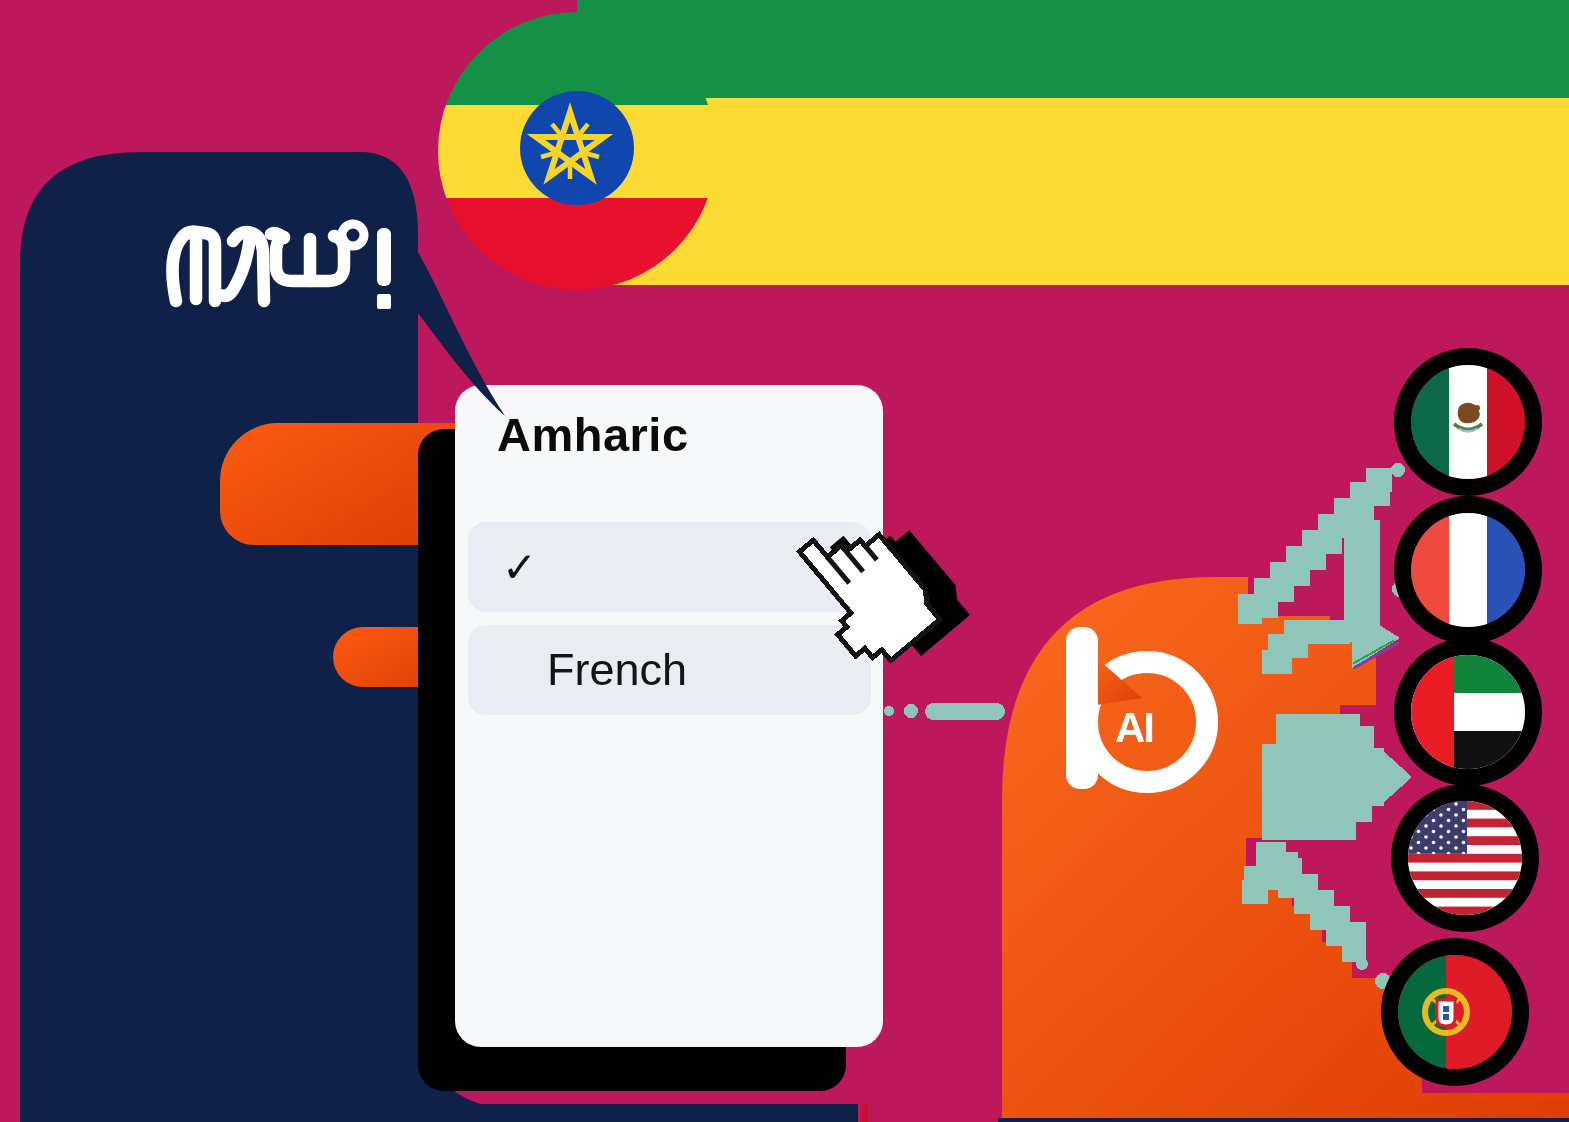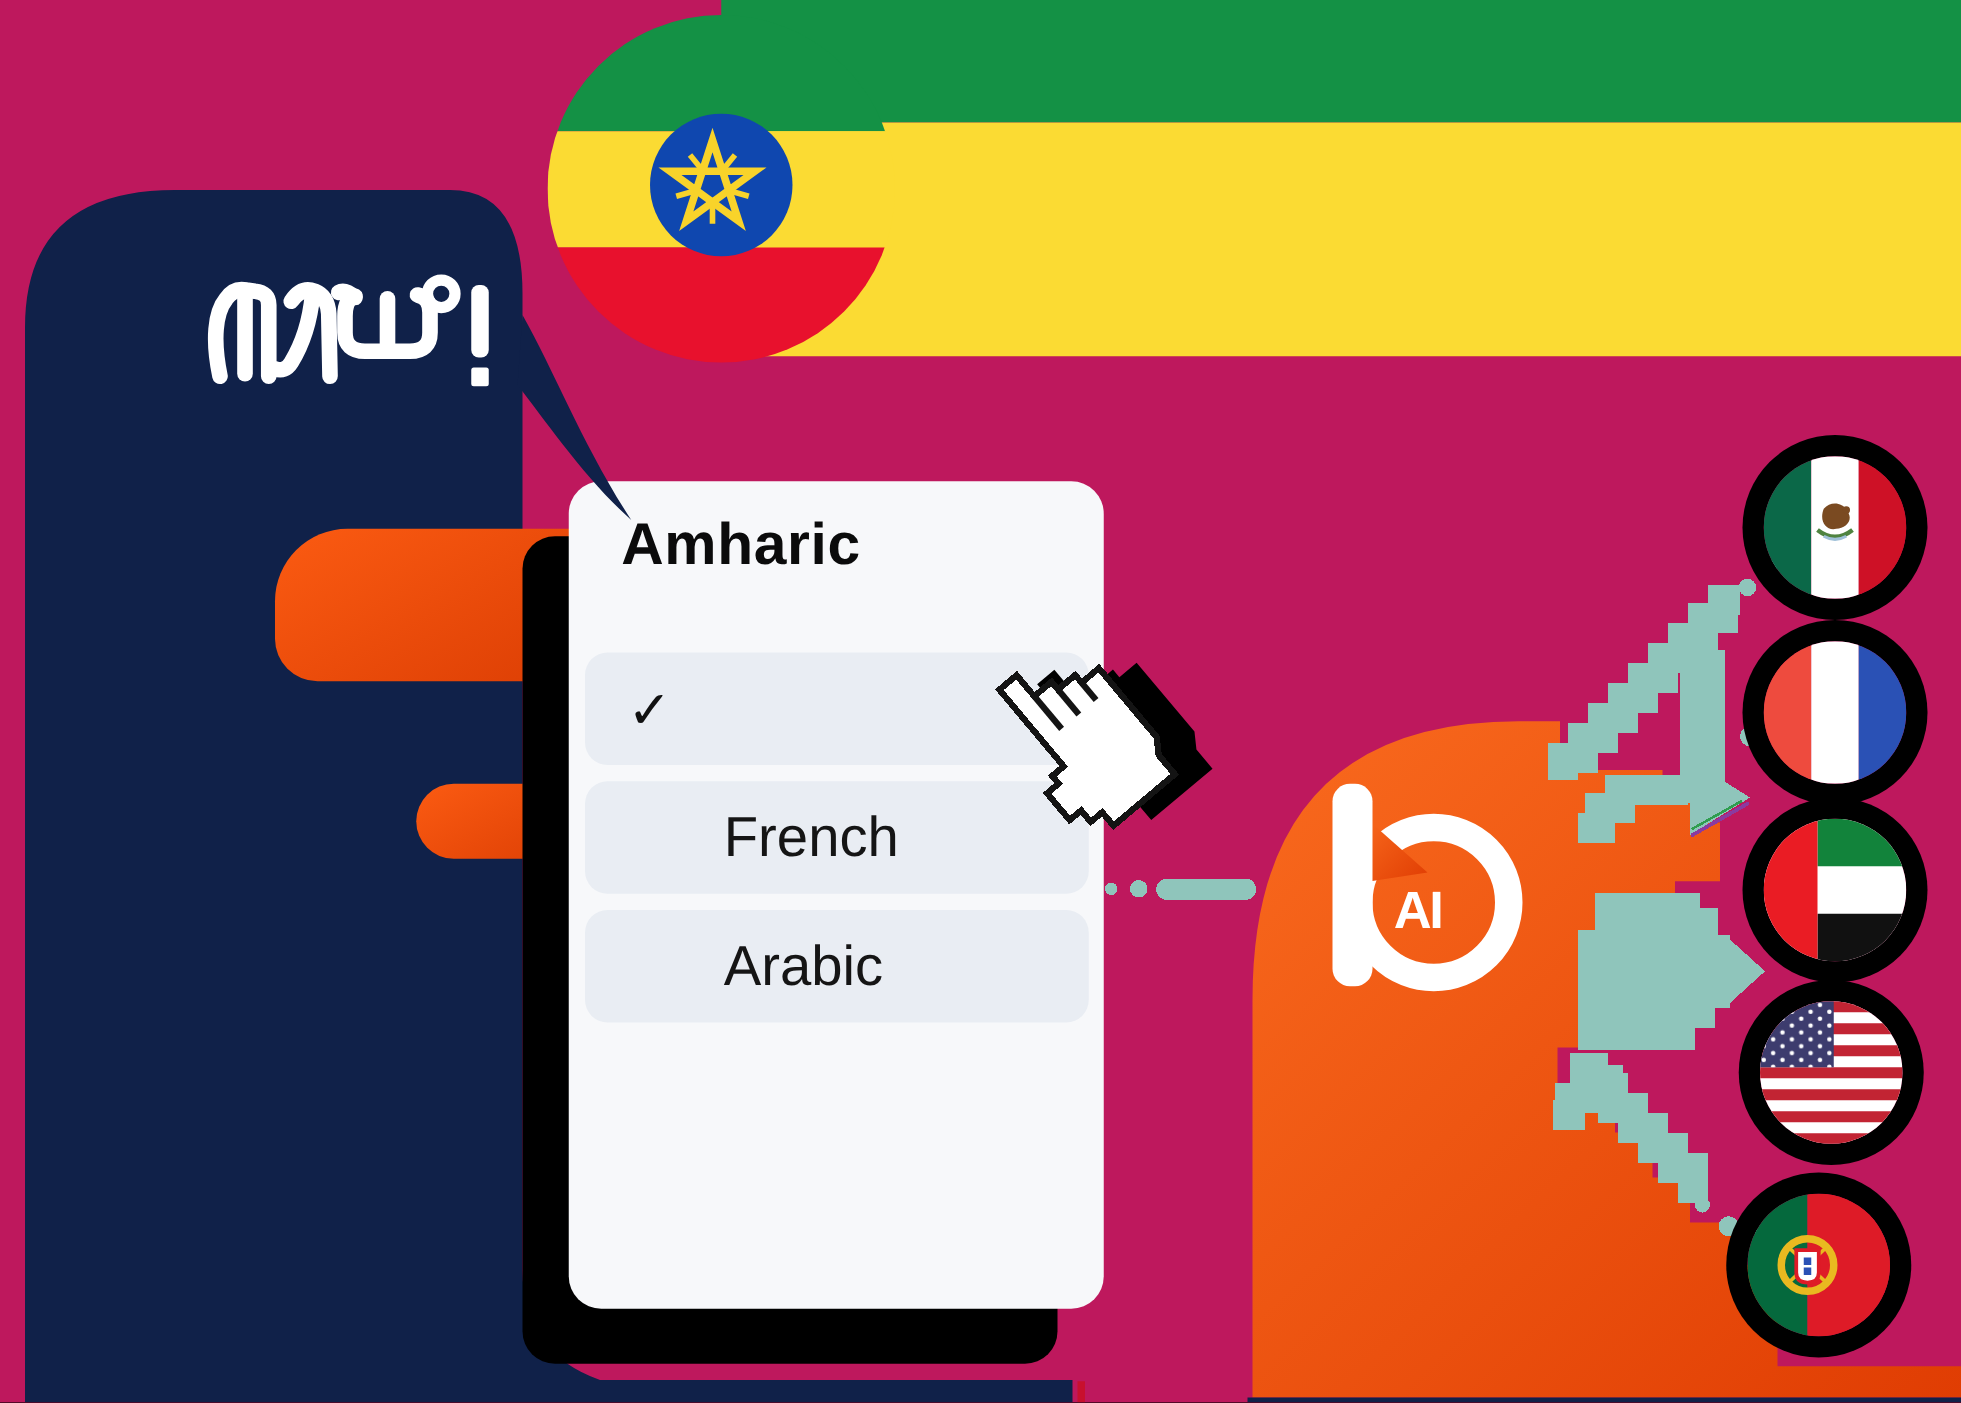--- a/index.html
+++ b/index.html
@@ -7,21 +7,21 @@
          font-family:"Liberation Sans",sans-serif;}
   .abs{position:absolute;}
   
   .banner-green{left:577px;top:0;width:992px;height:98px;background:#149145;}
   .banner-yellow{left:577px;top:98px;width:992px;height:187px;background:#FBDB33;}
   
   .panel{left:455px;top:385px;width:428px;height:662px;background:#F7F8FA;border-radius:26px;
          box-shadow:-37px 44px 0 0 #000;}
   .panel-title{position:absolute;left:42px;top:22px;font-size:47px;font-weight:bold;color:#0b0b0b;letter-spacing:.5px;}
   .opt{position:absolute;left:13px;width:403px;height:90px;background:#E9EDF3;border-radius:18px;
-       display:flex;align-items:center;font-size:45px;color:#151515;padding-left:111px;box-sizing:border-box;}
+       display:flex;align-items:center;font-size:45px;color:#151515;padding-left:79px;box-sizing:border-box;}
   .opt.sel{padding-left:34px;}
   .opt .check{font-size:42px;margin-right:7px;color:#111;}
   .o1{top:137px}.o2{top:240px}.o3{top:343px}.o4{top:446px}.o5{top:549px}
   
   .ob1{left:220px;top:423px;width:250px;height:122px;border-radius:58px 0 0 34px;
        background:linear-gradient(150deg,#FB5B12,#DC3E04);}
   .ob2{left:333px;top:627px;width:137px;height:60px;border-radius:30px 0 0 30px;
        background:linear-gradient(150deg,#FB5B12,#DC3E04);}
   
   .flag{width:114px;height:114px;border-radius:50%;overflow:hidden;box-shadow:0 0 0 17px #000;}
@@ -83,23 +83,20 @@
   <div class="abs ob1"></div>
   <div class="abs ob2"></div>
 
   <div class="abs panel lift">
     <div class="panel-title">Amharic</div>
     <div class="opt sel o1">
       <span class="check">✓</span>
     </div>
     <div class="opt o2">
       <span>French</span>
-    </div>
-    <div class="opt o3">
-      <span>Arabic</span>
     </div>
   </div>
 
   <svg class="lift" width="1569" height="1122" viewBox="0 0 1569 1122">
     <path d="M418,252 C444,298 466,356 505,416 C468,383 436,336 414,308 Z" fill="#102149"></path>
   </svg>
 
   <svg width="1569" height="1122" viewBox="0 0 1569 1122">
     <defs>
       <linearGradient id="og" x1="0" y1="0" x2="1" y2="1">

